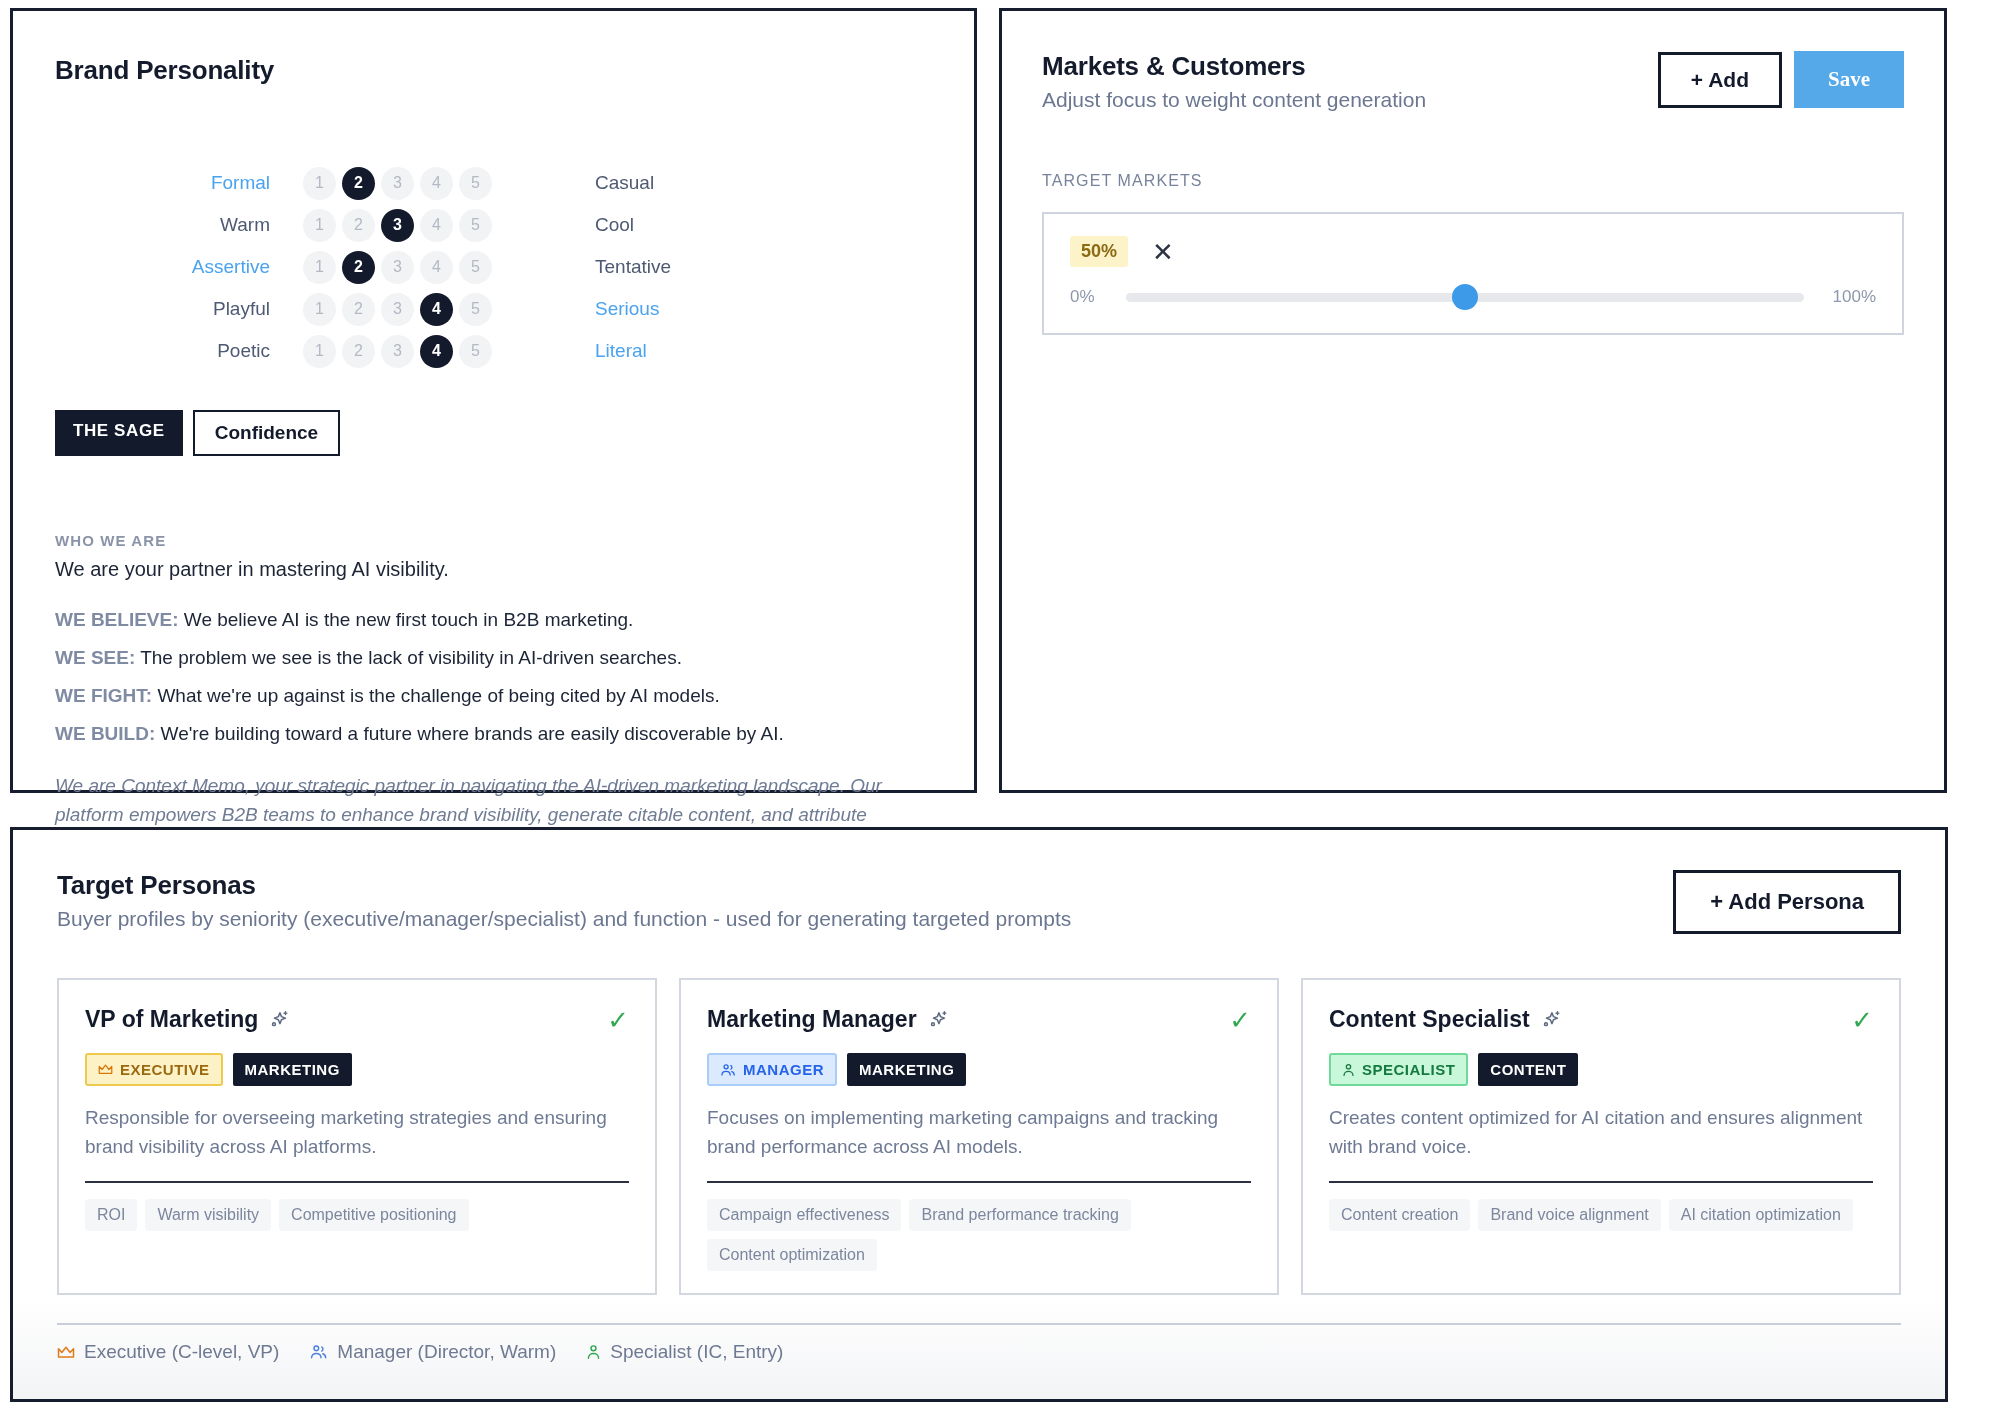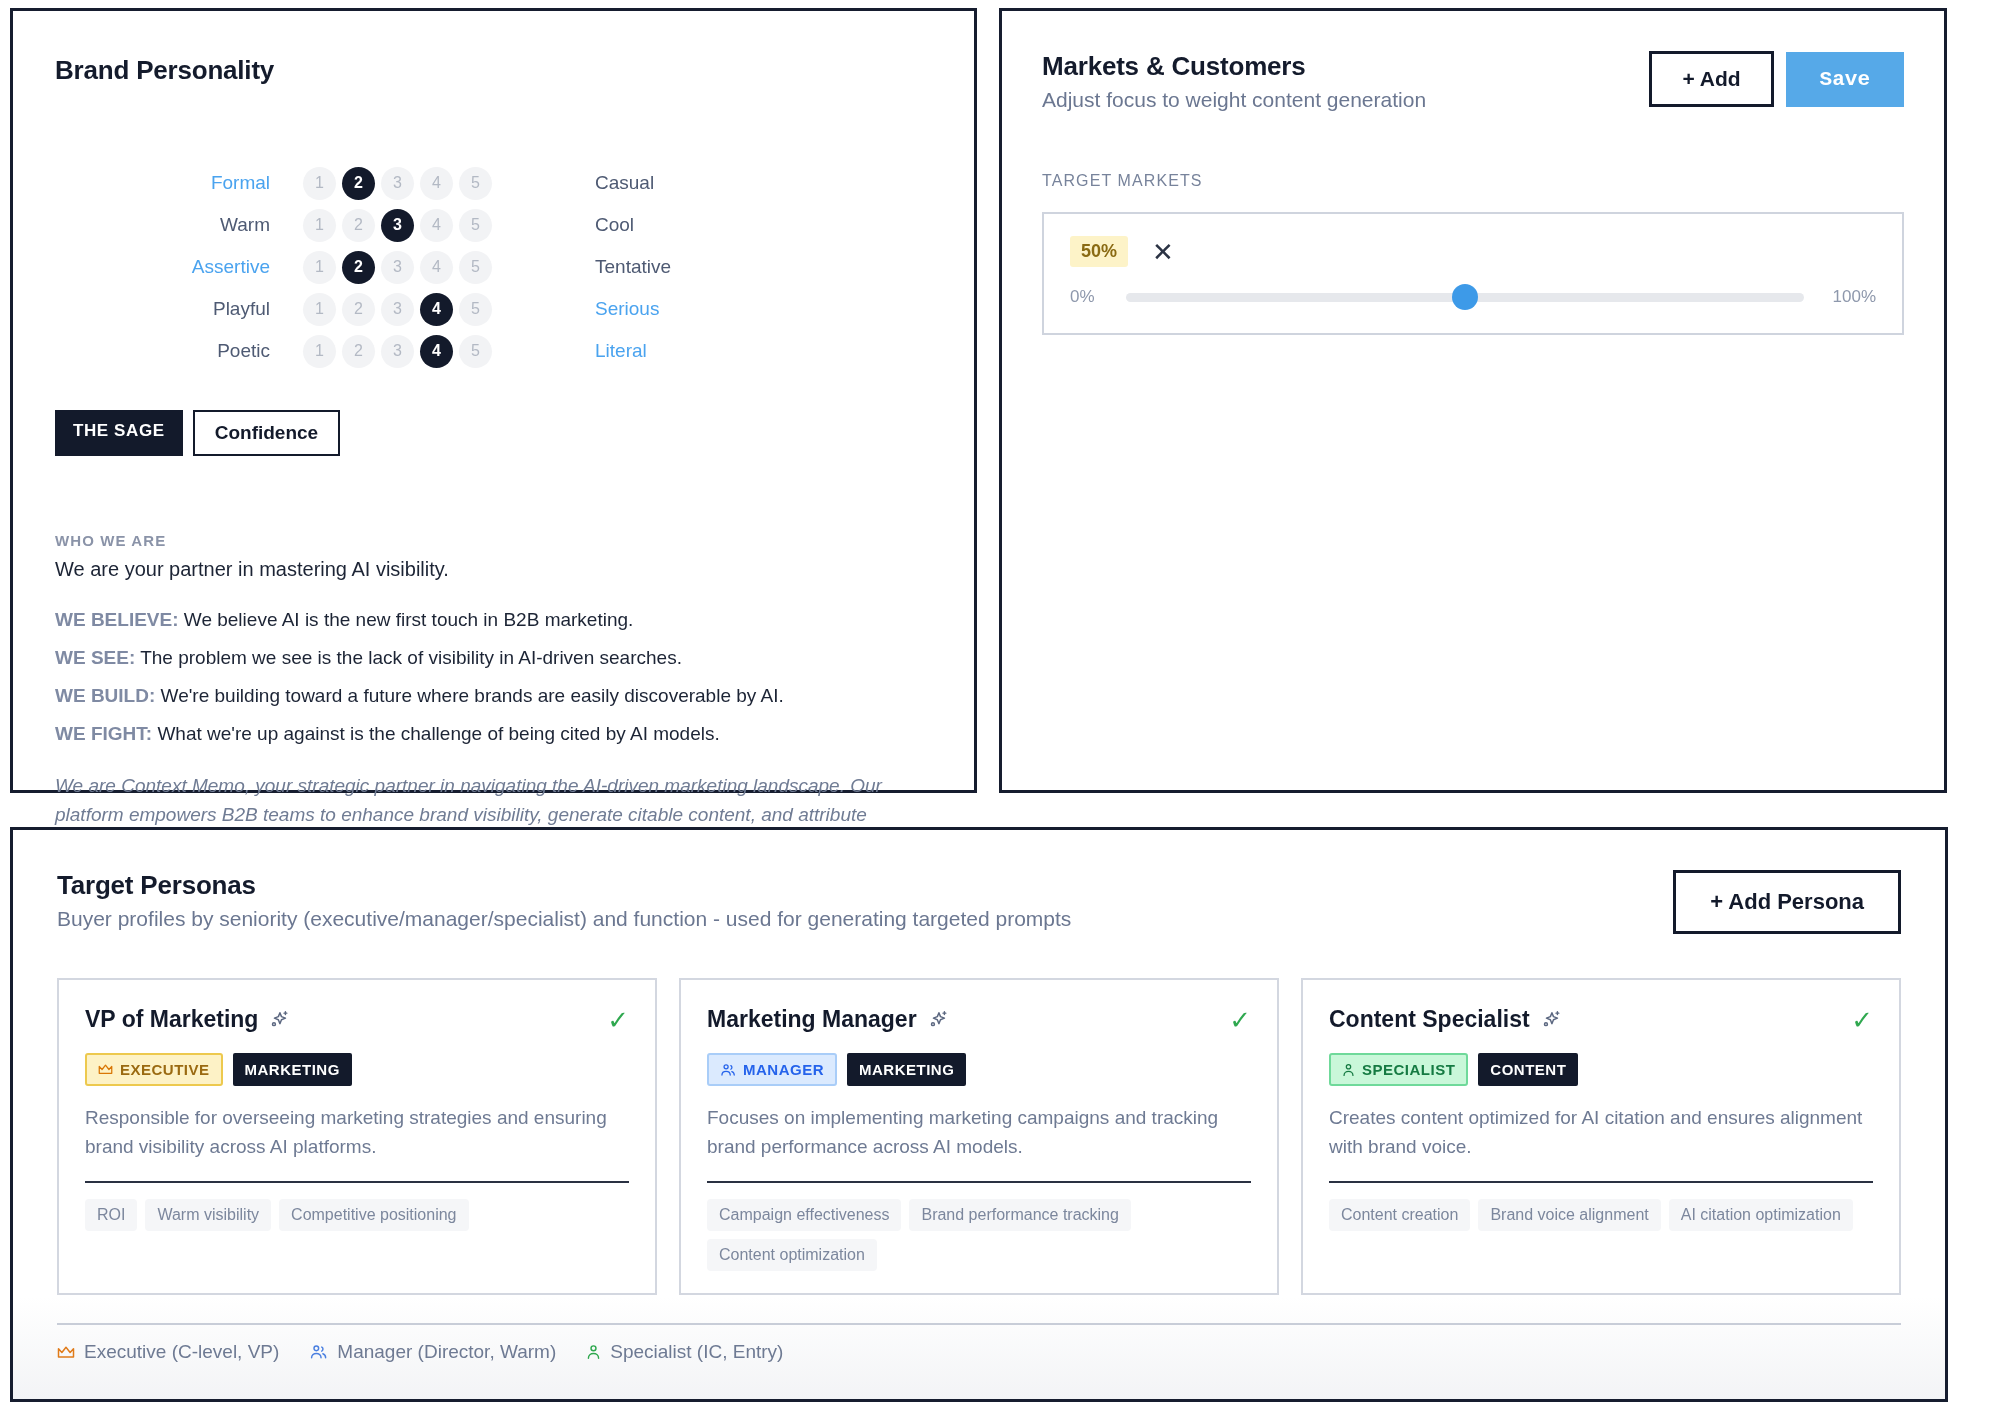--- a/index.html
+++ b/index.html
@@ -83,21 +83,21 @@
   .markets-head { display: flex; justify-content: space-between; align-items: flex-start; }
   .markets-actions { display: flex; gap: 12px; align-items: center; }
   .btn-add {
     border: 3px solid #131a2b; background: #fff; color: #131a2b;
     font-size: 21px; font-weight: 700; padding: 13px 30px; cursor: pointer;
     font-family: inherit;
   }
   .btn-save {
     border: none; background: #56a9e8; color: #fff;
     font-size: 21px; font-weight: 700; padding: 16px 34px; cursor: pointer;
-    font-family: Liberation Mono, monospace;
+    font-family: Liberation Serif, serif;
   }
   .section-label {
     margin-top: 60px; font-size: 16px; letter-spacing: 1.1px;
     color: #77839b; font-weight: 500;
   }
   .market-card {
     margin-top: 22px; border: 2px solid #cfd4de; background: #fff;
     padding: 22px 26px 26px 26px;
   }
   .market-top { display: flex; align-items: center; }
@@ -258,26 +258,26 @@
         <div class="pillars">
           <div class="pillar">
             <span class="k">WE BELIEVE:</span>
             <span>We believe AI is the new first touch in B2B marketing.</span>
           </div>
           <div class="pillar">
             <span class="k">WE SEE:</span>
             <span>The problem we see is the lack of visibility in AI-driven searches.</span>
           </div>
           <div class="pillar">
+            <span class="k">WE FIGHT:</span>
+            <span>What we're up against is the challenge of being cited by AI models.</span>
+          </div>
+          <div class="pillar">
             <span class="k">WE BUILD:</span>
             <span>We're building toward a future where brands are easily discoverable by AI.</span>
-          </div>
-          <div class="pillar">
-            <span class="k">WE FIGHT:</span>
-            <span>What we're up against is the challenge of being cited by AI models.</span>
           </div>
         </div>
 
         <div class="boiler">We are Context Memo, your strategic partner in navigating the AI-driven marketing landscape. Our platform empowers B2B teams to enhance brand visibility, generate citable content, and attribute revenue, ensuring you stay ahead in the AI era.</div>
       </div>
     </section>
 
     <section class="panel panel-markets">
       <div class="markets-head">
         <div>

